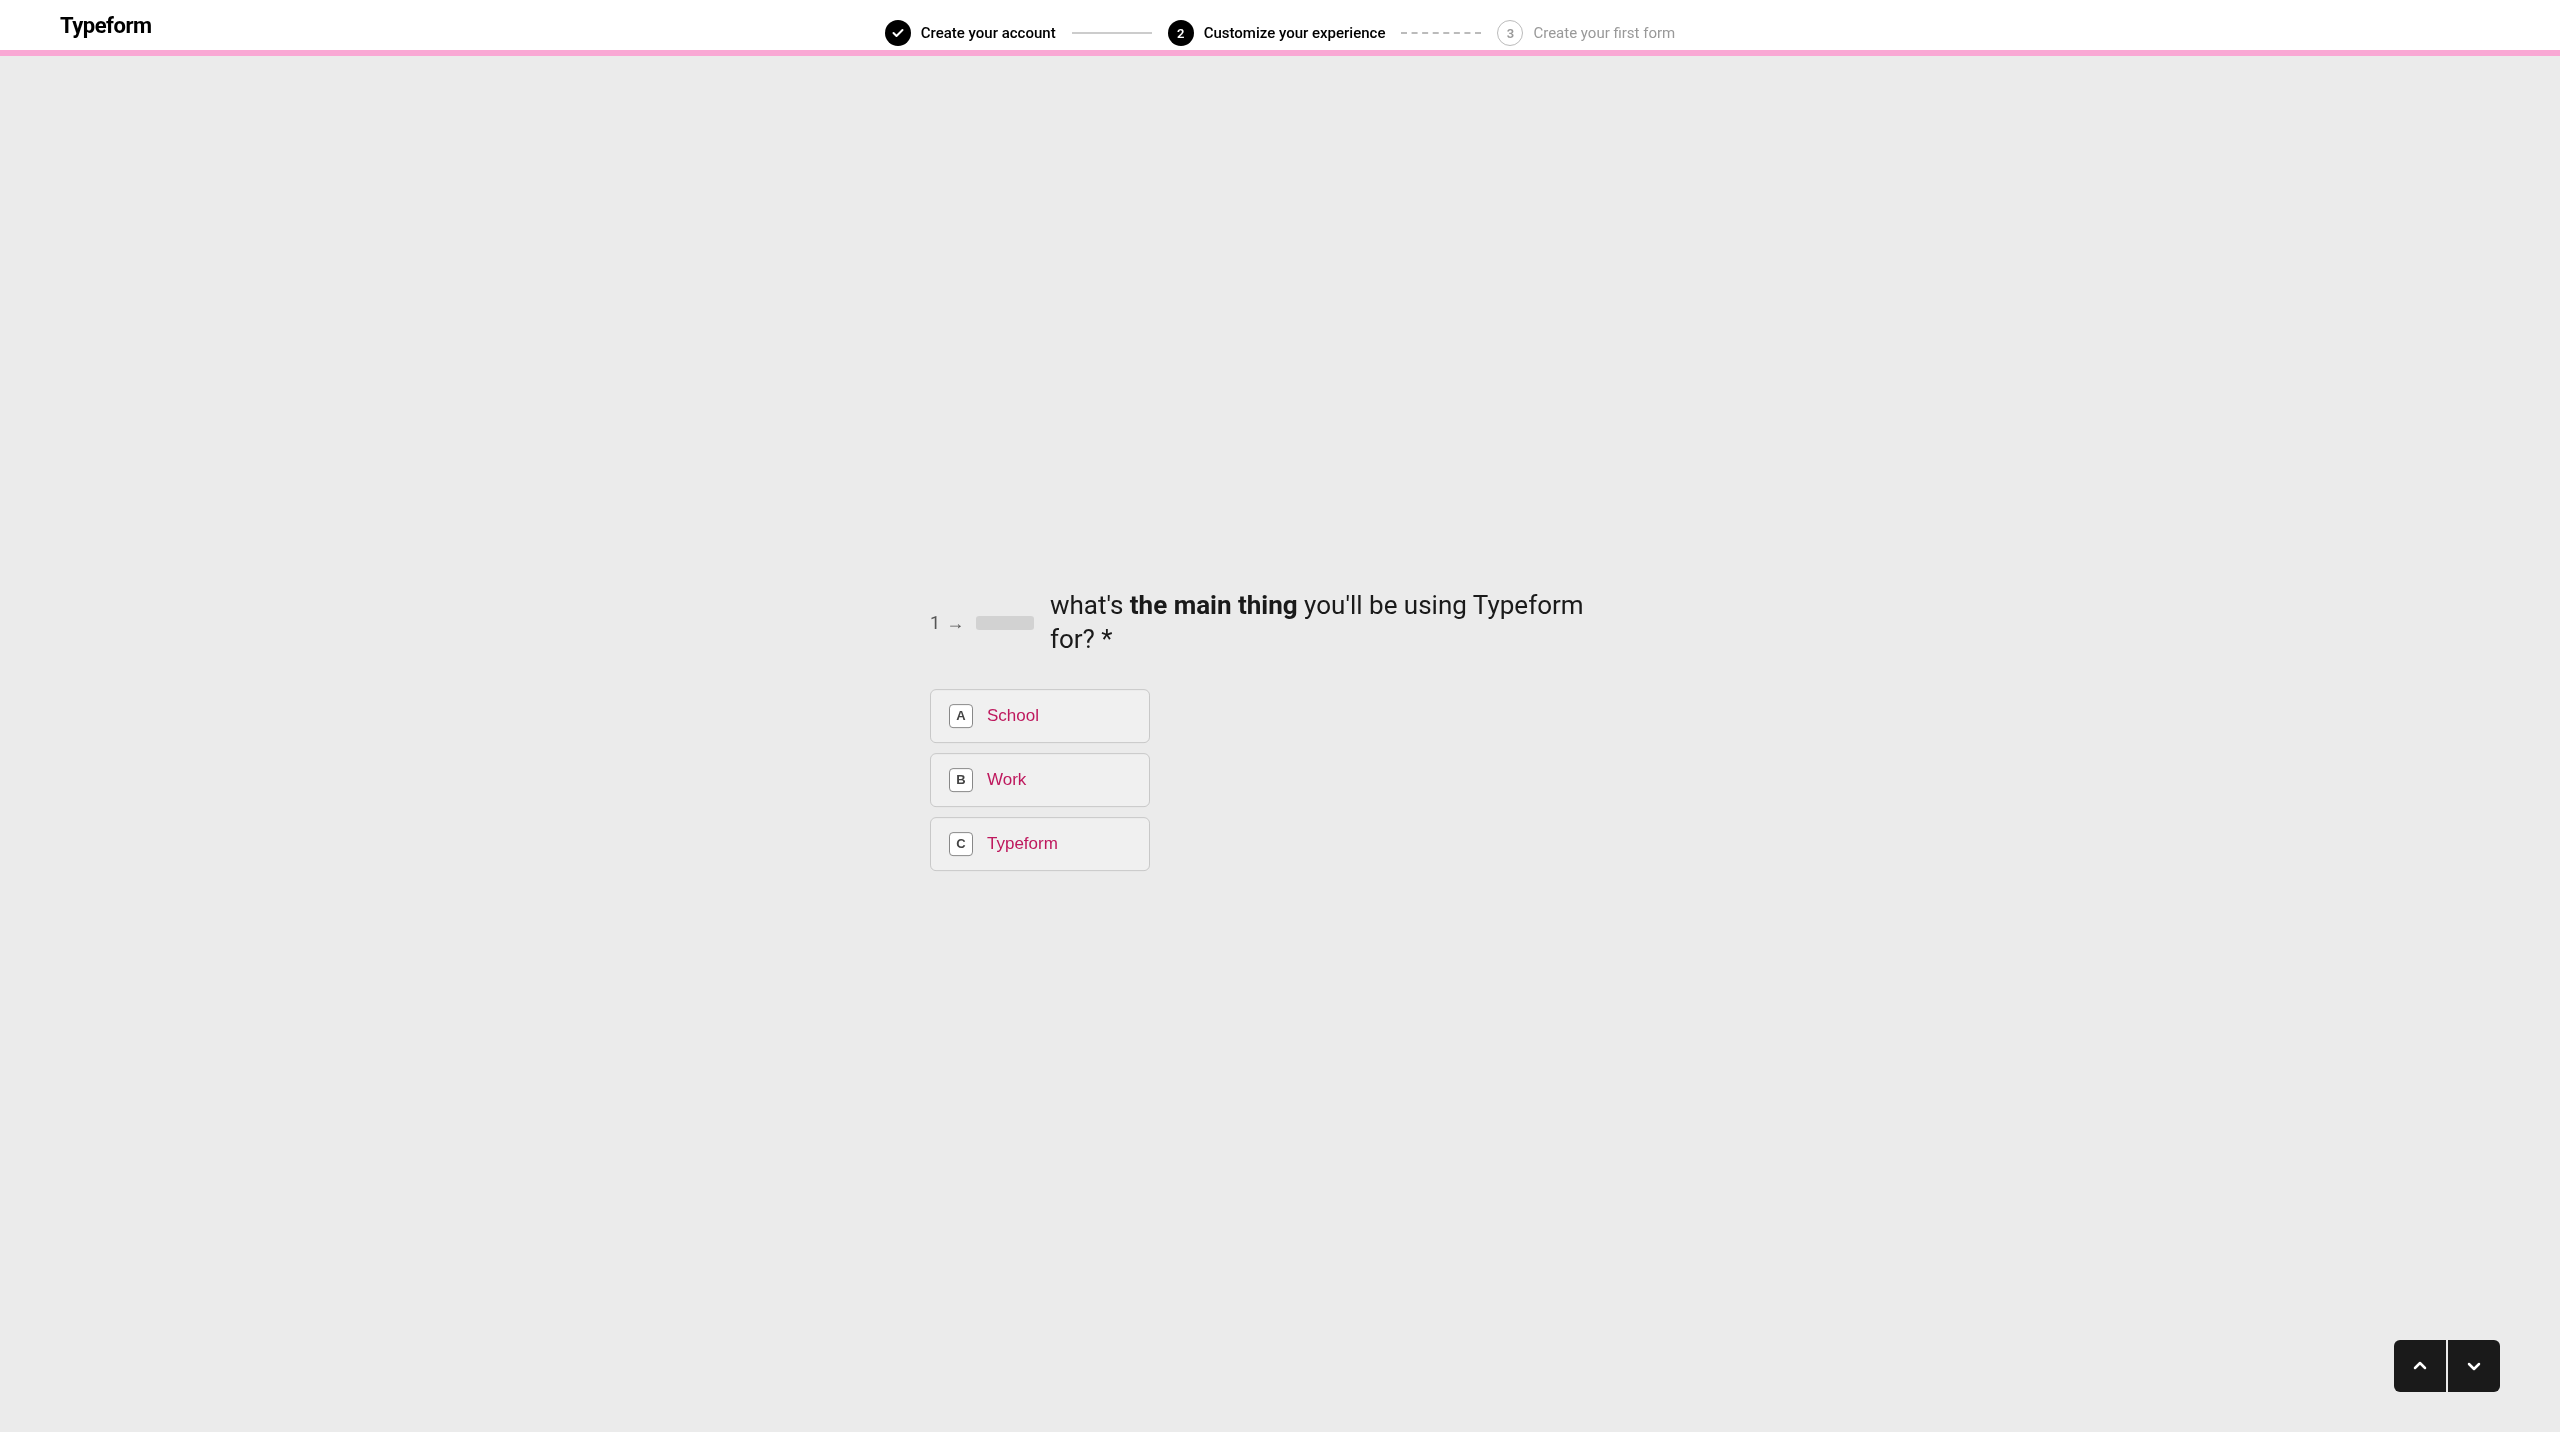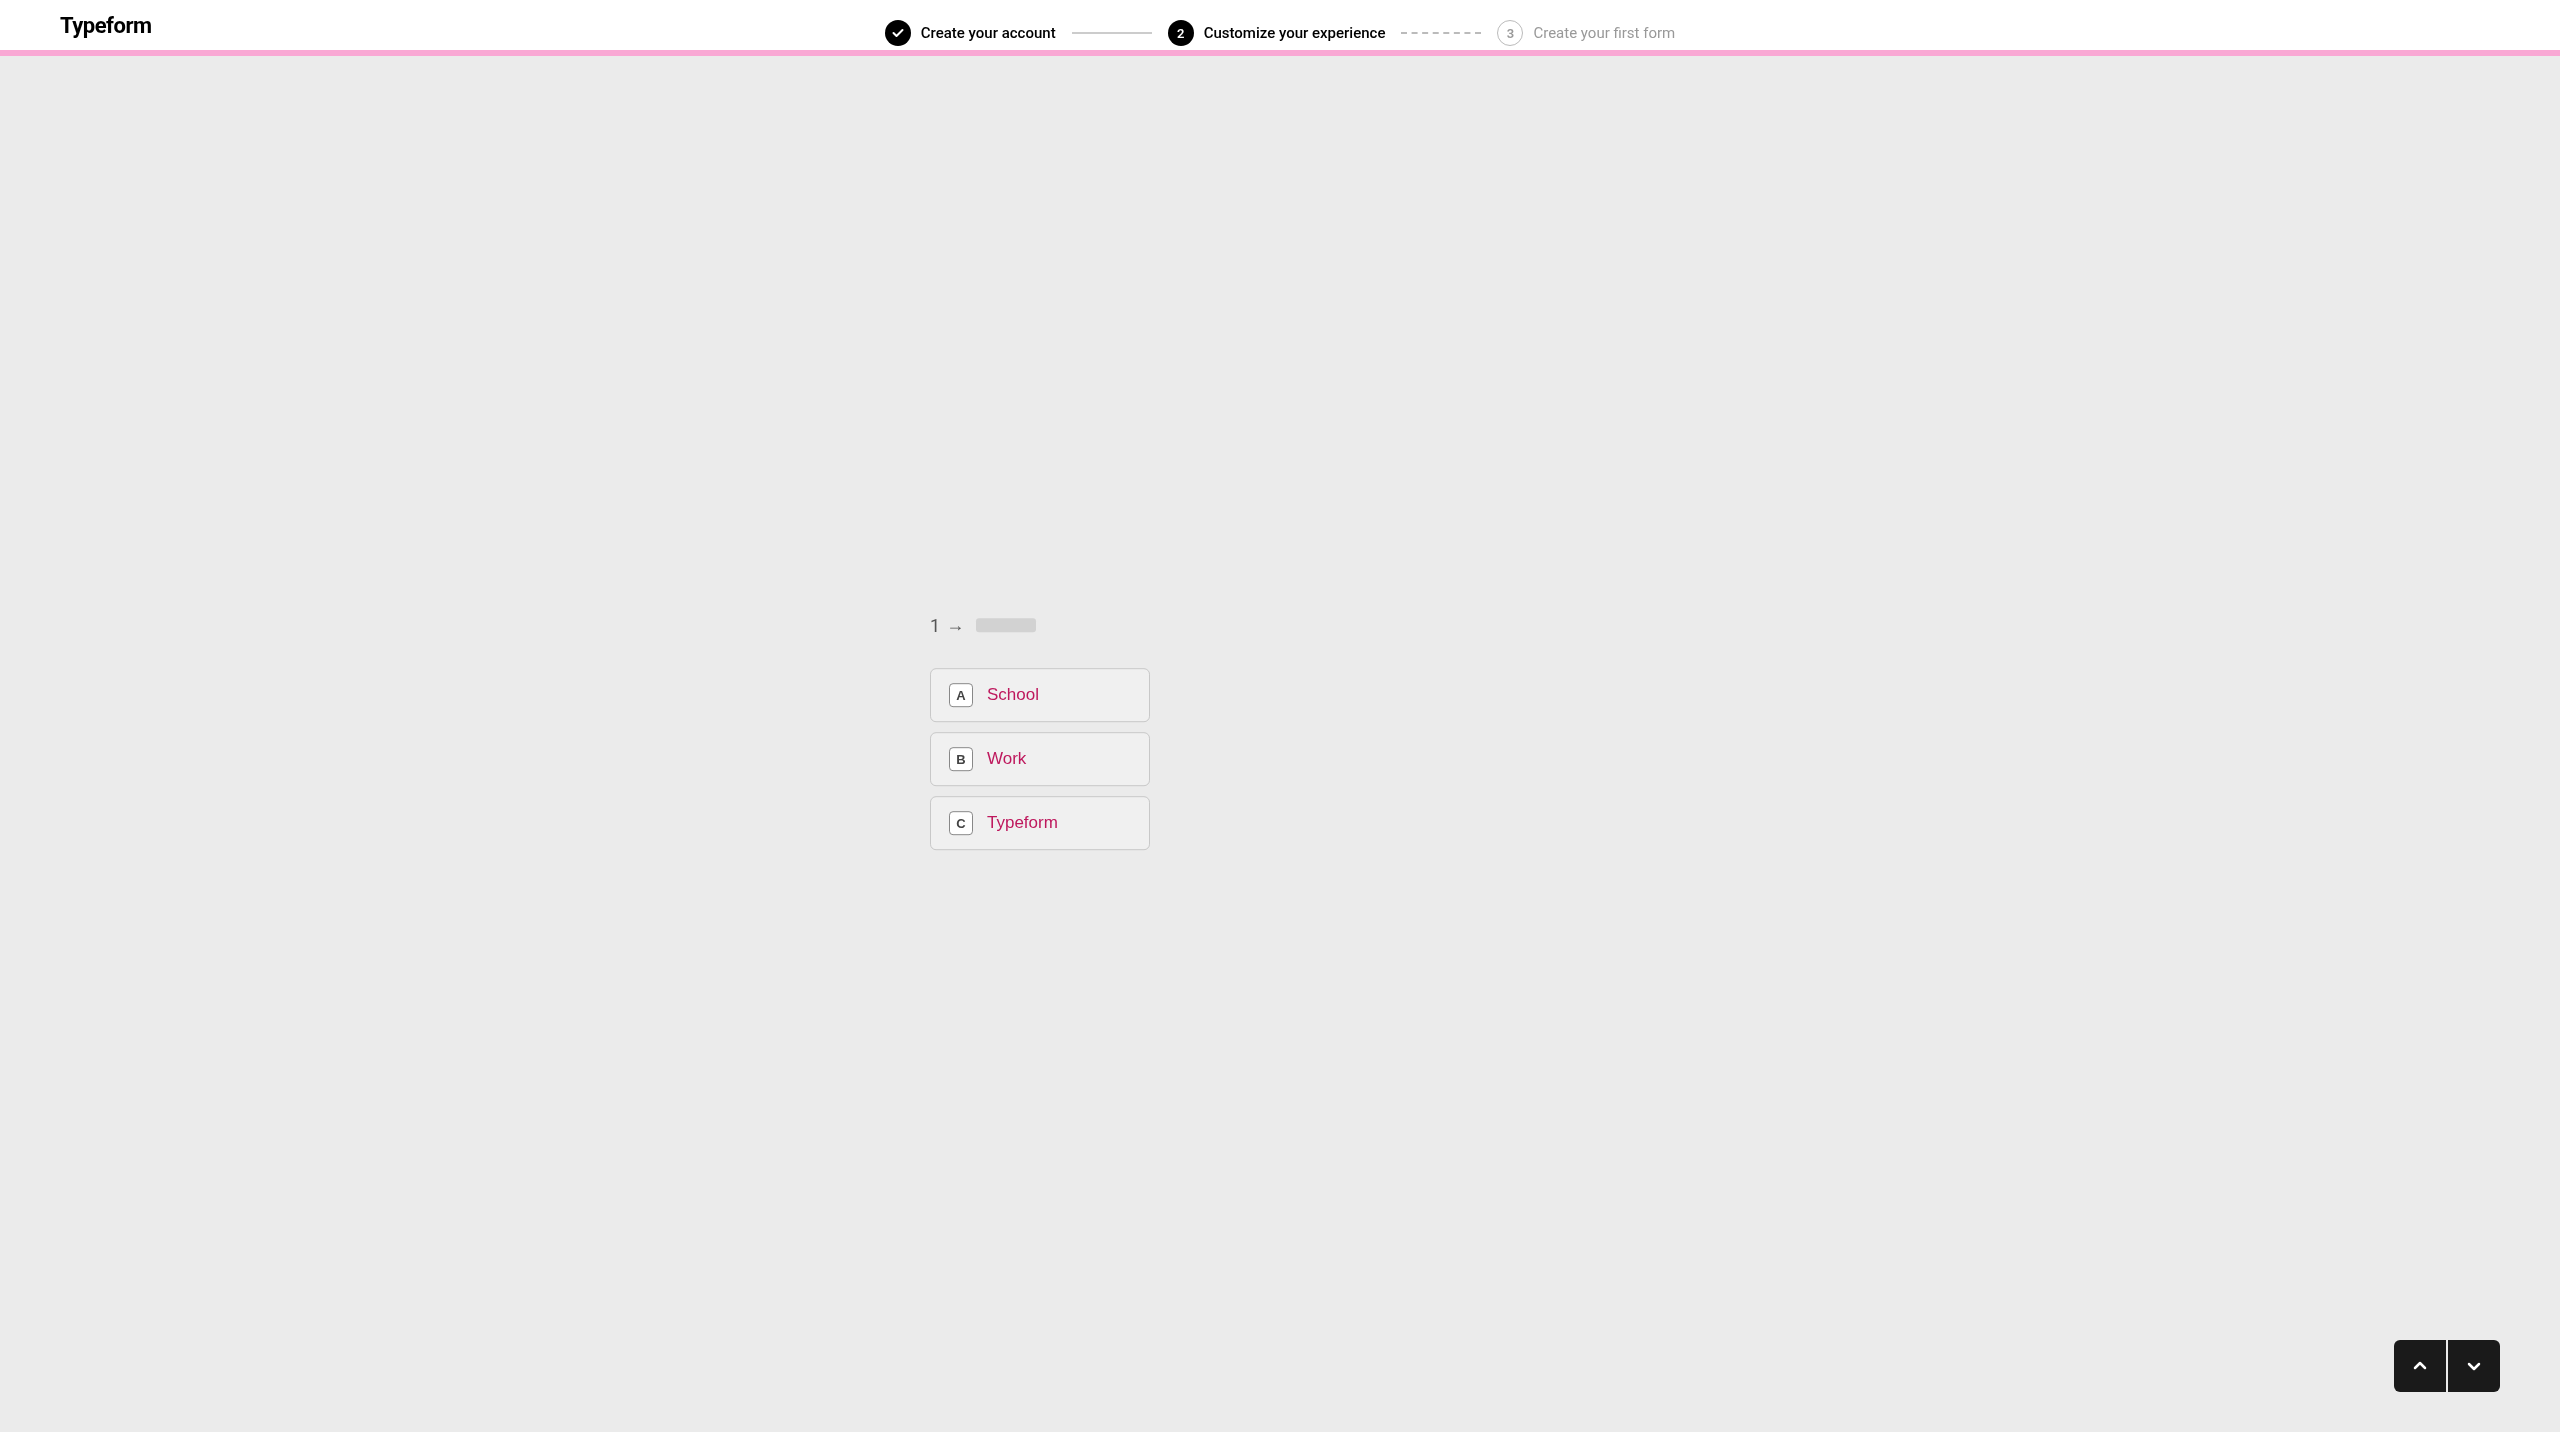--- a/index.html
+++ b/index.html
@@ -264,20 +264,23 @@
 
 <main class="main">
   <div class="question-container">
 
     <div class="question-header">
       <span class="question-number">
         <span>1</span>
         <span>→</span>
       </span>
       <span class="blurred-text"></span>
+      <span class="question-text">
+        what's <strong>the main thing</strong> you'll be using Typeform for? *
+      </span>
     </div>
 
     <div class="answer-options">
 
       <button class="answer-option">
         <span class="answer-key">A</span>
         <span class="answer-label">School</span>
       </button>
 
       <button class="answer-option">

